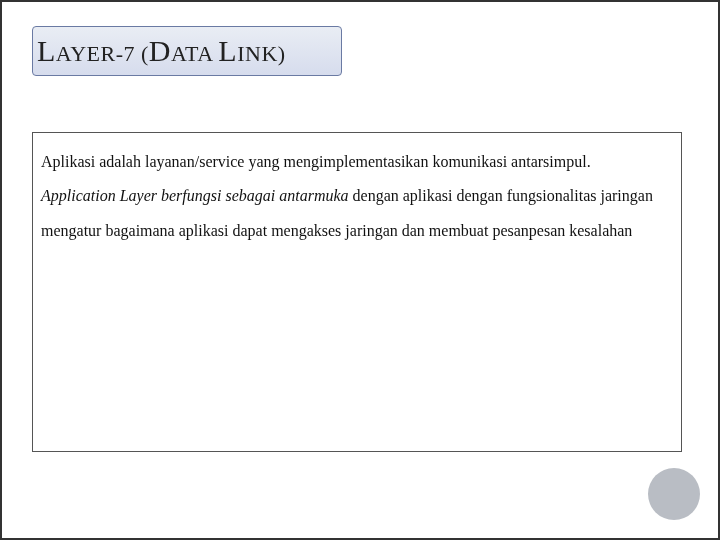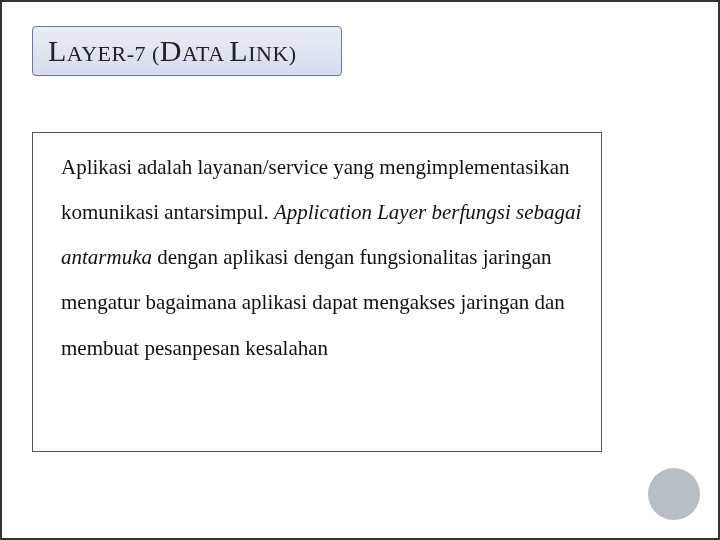--- a/index.html
+++ b/index.html
@@ -25,46 +25,46 @@
     top: 24px;
     left: 30px;
     width: 310px;
     height: 50px;
     background: linear-gradient(to bottom, #e9edf4 0%, #d6dced 100%);
     border: 1.5px solid #6a7aa3;
     border-radius: 4px;
     box-sizing: border-box;
     display: flex;
     align-items: center;
-    padding-left: 15px;
+    padding-left: 4px;
     text-align: right;
   }
   .title-text {
     color: #222;
     font-weight: normal;
     letter-spacing: 0.5px;
     white-space: nowrap;
   }
   .title-text .cap {
     font-size: 30px;
   }
   .title-text .sm {
     font-size: 22px;
     font-variant: small-caps;
   }
   .body-box {
     position: absolute;
     top: 130px;
     left: 30px;
-    width: 570px;
+    width: 650px;
     height: 320px;
     border: 1px solid #555;
     box-sizing: border-box;
-    padding: 12px 14px 12px 28px;
-    font-size: 21px;
+    padding: 12px 14px 12px 8px;
+    font-size: 16px;
     line-height: 2.15;
     color: #111;
   }
   .body-box .line1 { }
   .body-box .line2 { font-style: italic; }
   .body-box .line3 { }
   .circle {
     position: absolute;
     right: 18px;
     bottom: 18px;

